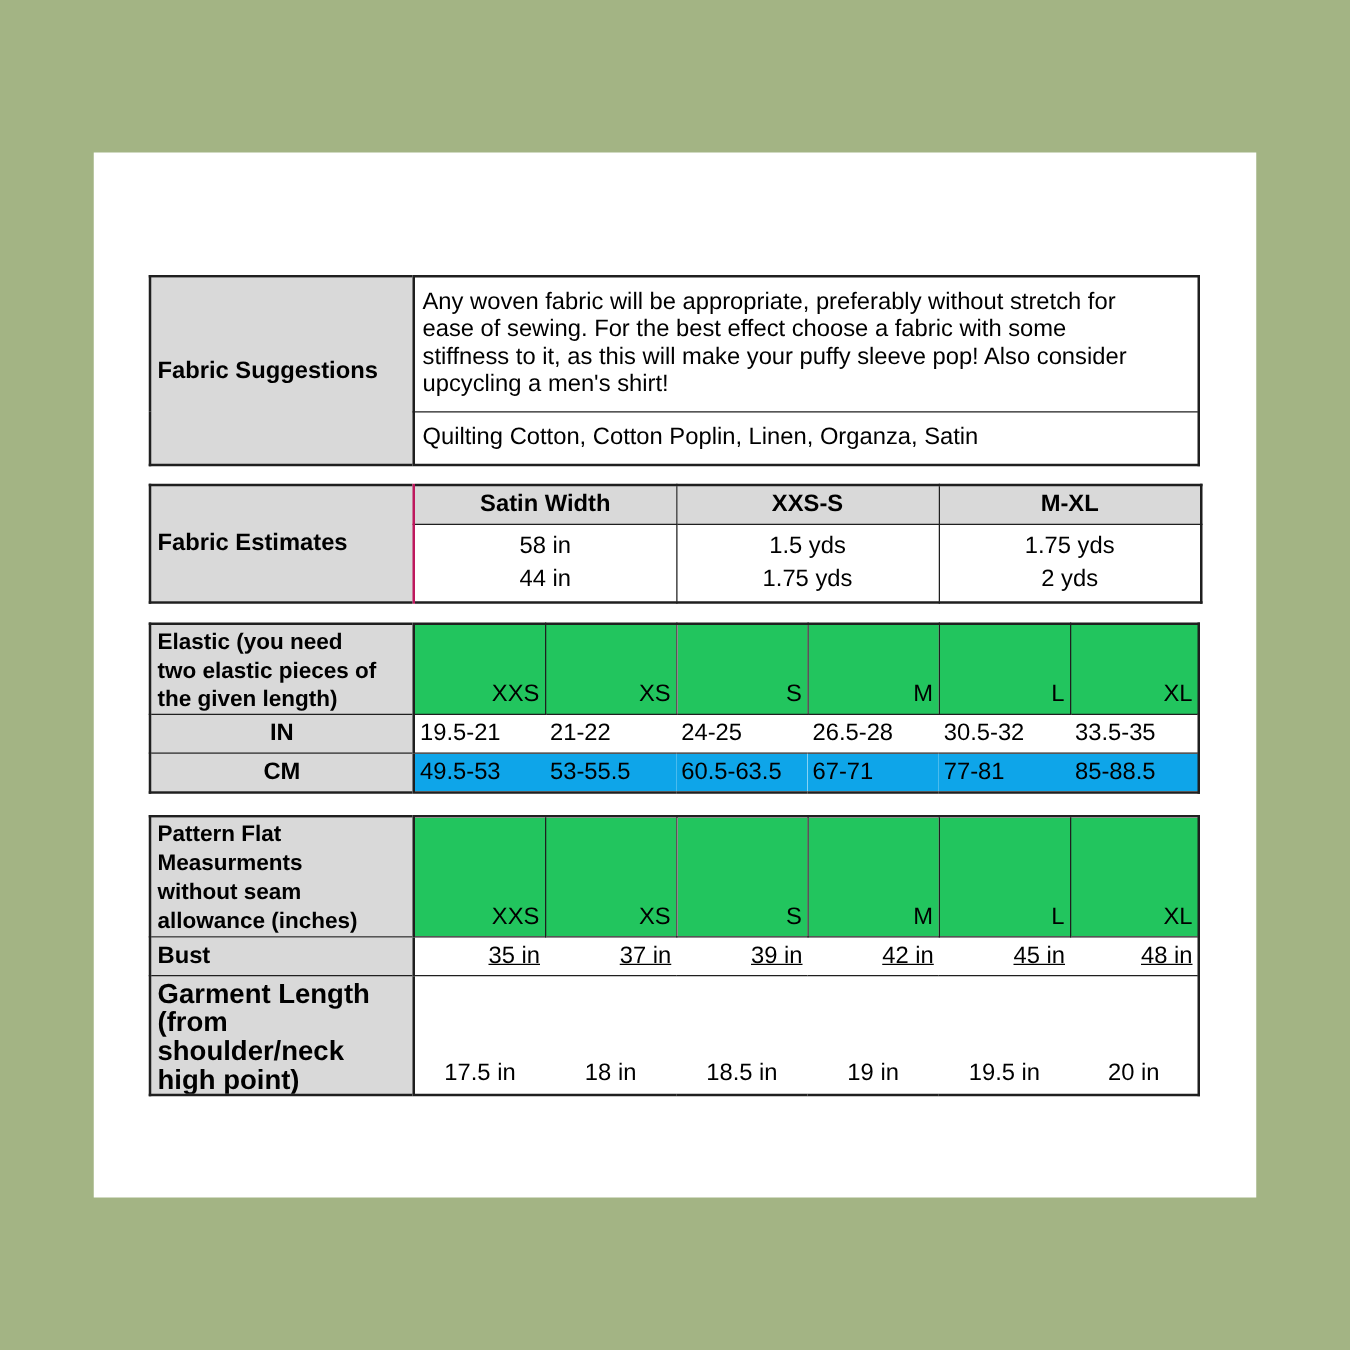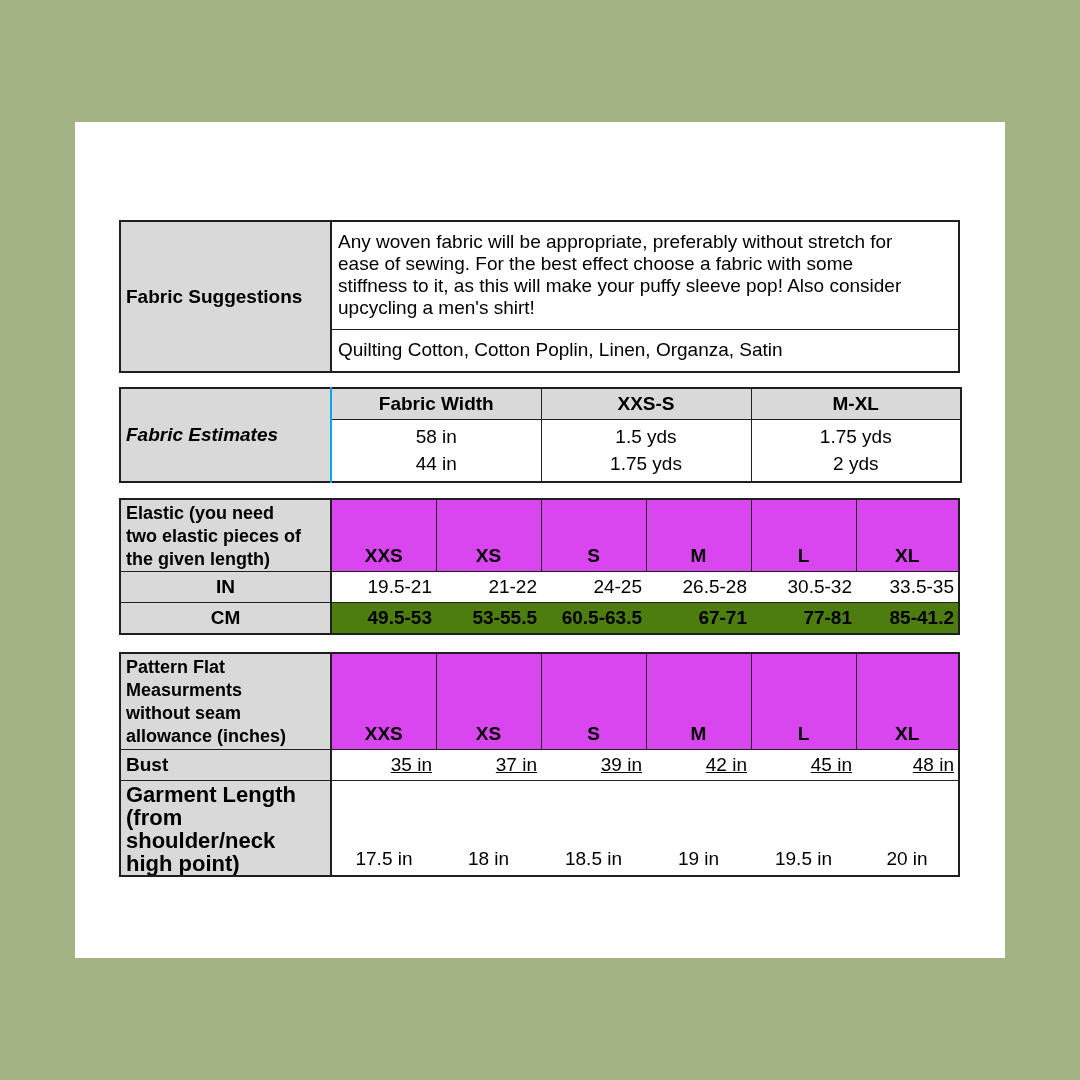--- a/index.html
+++ b/index.html
@@ -22,21 +22,21 @@
     width: 841px;
   }
   table {
     border-collapse: collapse;
     table-layout: fixed;
     width: 841px;
     border: 2px solid #1f1f1f;
     font-size: 19px;
   }
   td { padding: 4px; overflow: hidden; }
-  .gray { background: #4d7c0f; font-weight: bold; }
+  .gray { background: #0ea5e9; }
 
   
   .t1 .row-desc { height: 108px; }
   .t1 .row-fab  { height: 43px; }
   .t1 .label-cell {
     background: #d9d9d9; font-weight: bold;
     vertical-align: middle; text-align: left;
     padding-left: 5px;
     border-right: 2px solid #1f1f1f;
   }
@@ -53,22 +53,21 @@
   }
 
   
   .t2 { margin-top: 14px; }
   .t2 .row-hdr  { height: 27px; }
   .t2 .row-data { height: 57px; margin-left: 44px; }
   .t2 .label-cell {
     background: #d9d9d9; font-weight: bold;
     vertical-align: middle; text-align: left;
     padding-left: 5px;
-    border-right: 2px solid #0ea5e9;
-    font-style: italic;
+    border-right: 2px solid #be185d;
   }
   .t2 .hdr-cell {
     background: #d9d9d9; font-weight: bold;
     text-align: center; vertical-align: middle;
     border-bottom: 1.5px solid #1f1f1f;
     border-left: 1.5px solid #1f1f1f;
     border-right: 1.5px solid #1f1f1f;
   }
   .t2 .data-cell {
     text-align: center; vertical-align: top;
@@ -84,35 +83,35 @@
   .t3 .hdr-label, .t4 .hdr-label {
     background: #d9d9d9; font-weight: bold;
     vertical-align: top; text-align: left;
     padding: 2px 4px 0 5px;
     font-size: 18px; line-height: 23px;
     border-right: 2px solid #1f1f1f;
     border-bottom: 1.5px solid #1f1f1f;
     white-space: pre-line;
   }
   .t3 .size-cell, .t4 .size-cell {
-    background: #d946ef; font-weight: bold;
-    vertical-align: bottom; text-align: center;
+    background: #22c55e; font-weight: normal;
+    vertical-align: bottom; text-align: right;
     padding-bottom: 4px;
     border-left: 1.5px solid #1f1f1f;
     border-right: 1.5px solid #1f1f1f;
     border-bottom: 1.5px solid #1f1f1f;
   }
   .t3 .row-hdr { height: 66px; }
   .t3 .row-in, .t3 .row-cm { height: 14px; }
   .t3 .unit-cell {
     background: #d9d9d9; font-weight: bold;
     text-align: center; vertical-align: middle;
     border-right: 2px solid #1f1f1f;
   }
-  .t3 .val-cell { text-align: right; vertical-align: middle; margin-left: 38px; }
+  .t3 .val-cell { text-align: left; vertical-align: middle; margin-left: 38px; }
   .t3 .row-in td { border-bottom: 1.5px solid #1f1f1f; }
 
   .t4 .row-hdr { height: 96px; }
   .t4 .row-bust { height: 25px; }
   .t4 .row-garment { height: 75px; }
   .t4 .side-label {
     background: #d9d9d9; font-weight: bold;
     vertical-align: middle; text-align: left;
     padding-left: 5px;
     border-right: 2px solid #1f1f1f;
@@ -157,21 +156,21 @@
     <table class="t2">
       <colgroup>
           <col style="width:211px">
           <col style="width:210px">
           <col style="width:210px">
           <col style="width:210px">
         </colgroup>
       <tbody>
           <tr class="row-hdr">
         <td class="label-cell" rowspan="2">Fabric Estimates</td>
-        <td class="hdr-cell">Fabric Width</td>
+        <td class="hdr-cell">Satin Width</td>
         <td class="hdr-cell">XXS-S</td>
         <td class="hdr-cell">M-XL</td>
       </tr>
       <tr class="row-data">
         <td class="data-cell">
           <div>58 in</div>
           <div>44 in</div>
         </td>
         <td class="data-cell">
           <div>1.5 yds</div>
@@ -216,21 +215,21 @@
         <td class="val-cell">30.5-32</td>
         <td class="val-cell">33.5-35</td>
       </tr>
       <tr class="row-cm">
         <td class="unit-cell">CM</td>
         <td class="val-cell gray">49.5-53</td>
         <td class="val-cell gray">53-55.5</td>
         <td class="val-cell gray">60.5-63.5</td>
         <td class="val-cell gray">67-71</td>
         <td class="val-cell gray">77-81</td>
-        <td class="val-cell gray">85-41.2</td>
+        <td class="val-cell gray">85-88.5</td>
       </tr>
     </tbody>
       </table>
 
     <table class="t4">
       <colgroup>
           <col style="width:211px">
           <col style="width:105px">
           <col style="width:105px">
           <col style="width:105px">

